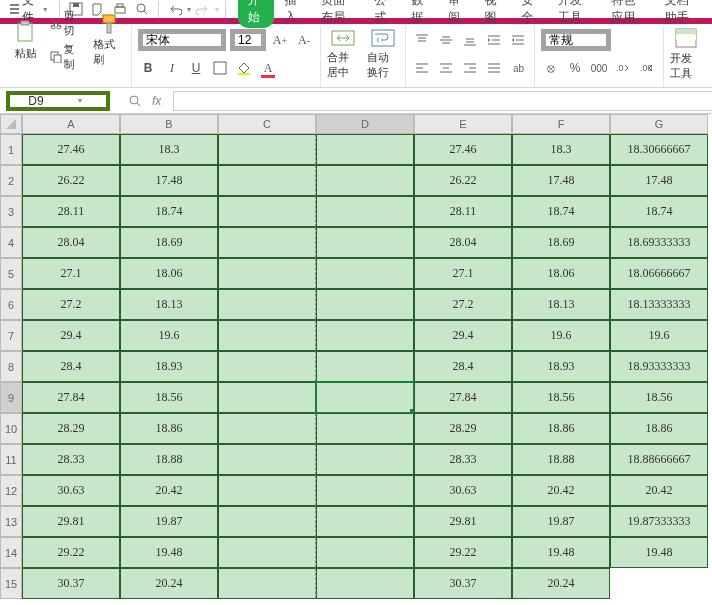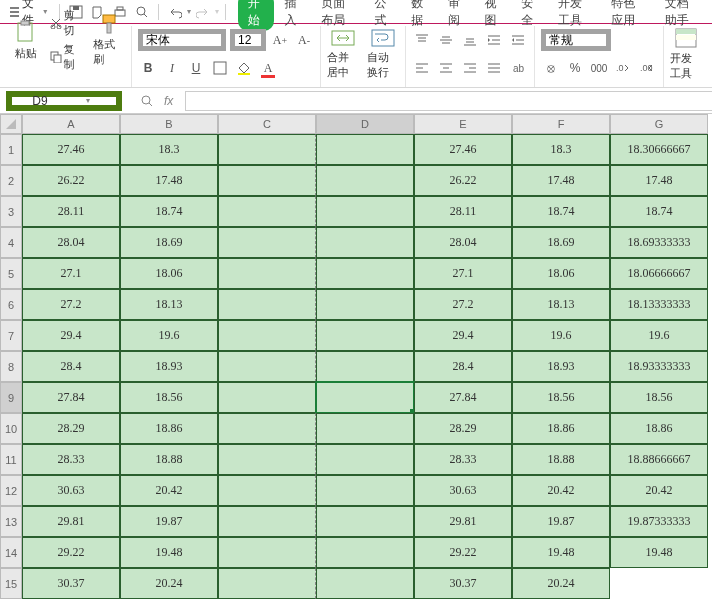--- a/index.html
+++ b/index.html
@@ -1,38 +1,38 @@
 <!DOCTYPE html>
 <html><head>
 <meta charset="utf-8">
 <style>
   * { box-sizing: border-box; margin: 0; padding: 0; }
   body { font-family: "Microsoft YaHei", Arial, sans-serif; font-size: 12px; color: #333; background: #fff; width: 712px; height: 605px; overflow: hidden; }
   
-  .menubar { display: flex; align-items: center; height: 24px; background: #fff; border-bottom: 1px solid #be185d; padding: 0 4px; gap: 2px; justify-content: center; }
+  .menubar { display: flex; align-items: center; height: 24px; background: #fff; border-bottom: 6px solid #be185d; padding: 0 4px; gap: 2px; justify-content: center; }
   .menubar .file-btn { display: flex; align-items: center; gap: 3px; padding: 0 6px; cursor: pointer; }
   .menubar .qat-icon { width: 16px; height: 16px; display: flex; align-items: center; justify-content: center; color: #555; cursor: pointer; margin: 0 3px; }
   .menubar .vsep { width: 1px; height: 16px; background: #d0d0d0; margin: 0 4px; }
   .menubar .tabs { display: flex; gap: 0; margin-left: 6px; }
   .menubar .tab { padding: 2px 10px; cursor: pointer; color: #444; }
   .menubar .tab.active { background: #22b14c; color: #fff; border-radius: 10px; }
   
   .ribbon { display: flex; align-items: stretch; height: 64px; background: #fff; border-bottom: 1px solid #d8d8d8; padding: 2px 4px 0 4px; }
   .rgroup { display: flex; flex-direction: column; padding: 0 6px; border-right: 1px solid #e4e4e4; }
   .rgroup:last-child { border-right: none; }
   .rgroup .row { display: flex; align-items: center; gap: 4px; height: 28px; }
   .rgroup .big { display: flex; flex-direction: column; align-items: center; justify-content: center; width: 32px; cursor: pointer; }
   .rgroup .big .lbl { font-size: 11px; margin-top: 2px; }
   .small-btn { display: flex; align-items: center; gap: 2px; padding: 1px 4px; cursor: pointer; font-size: 11px; }
   .font-sel { border: 5px solid #a3a3a3; height: 22px; font-size: 12px; padding: 0 3px; background: #fff; }
   .icon-btn { width: 20px; height: 20px; display: flex; align-items: center; justify-content: center; cursor: pointer; color: #555; }
   .caret { font-size: 8px; color: #888; }
   
   .formula-bar { display: flex; align-items: center; height: 26px; border-bottom: 1px solid #ccc; background: #fff; }
-  .name-box { width: 116px; height: 20px; border: 6px solid #4d7c0f; margin: 0 6px; display: flex; align-items: center; padding: 0 4px; font-size: 12px; }
+  .name-box { width: 104px; height: 20px; border: 4px solid #4d7c0f; margin: 0 6px; display: flex; align-items: center; padding: 0 4px; font-size: 12px; }
   .name-box span { flex: 1; text-align: center; }
   .fb-icons { display: flex; gap: 10px; margin: 8px 12px; color: #888; }
   .fx-input { flex: 1; height: 20px; border: 1px solid #ccc; border-right: none; padding: 0 4px; }
   
   .sheet { position: relative; }
   .gridwrap { display: grid; grid-template-columns: 22px 98px 98px 98px 98px 98px 98px 98px; }
   .colhdr, .rowhdr, .corner { background: #e8e8e8; border: 0.5px solid #bbb; font-size: 11px; color: #666; display: flex; align-items: center; justify-content: center; height: 20px; }
   .colhdr.sel { background: #d0d0d0; }
   .rowhdr { height: 31px; }
   .rowhdr.sel { background: #d0d0d0; }

